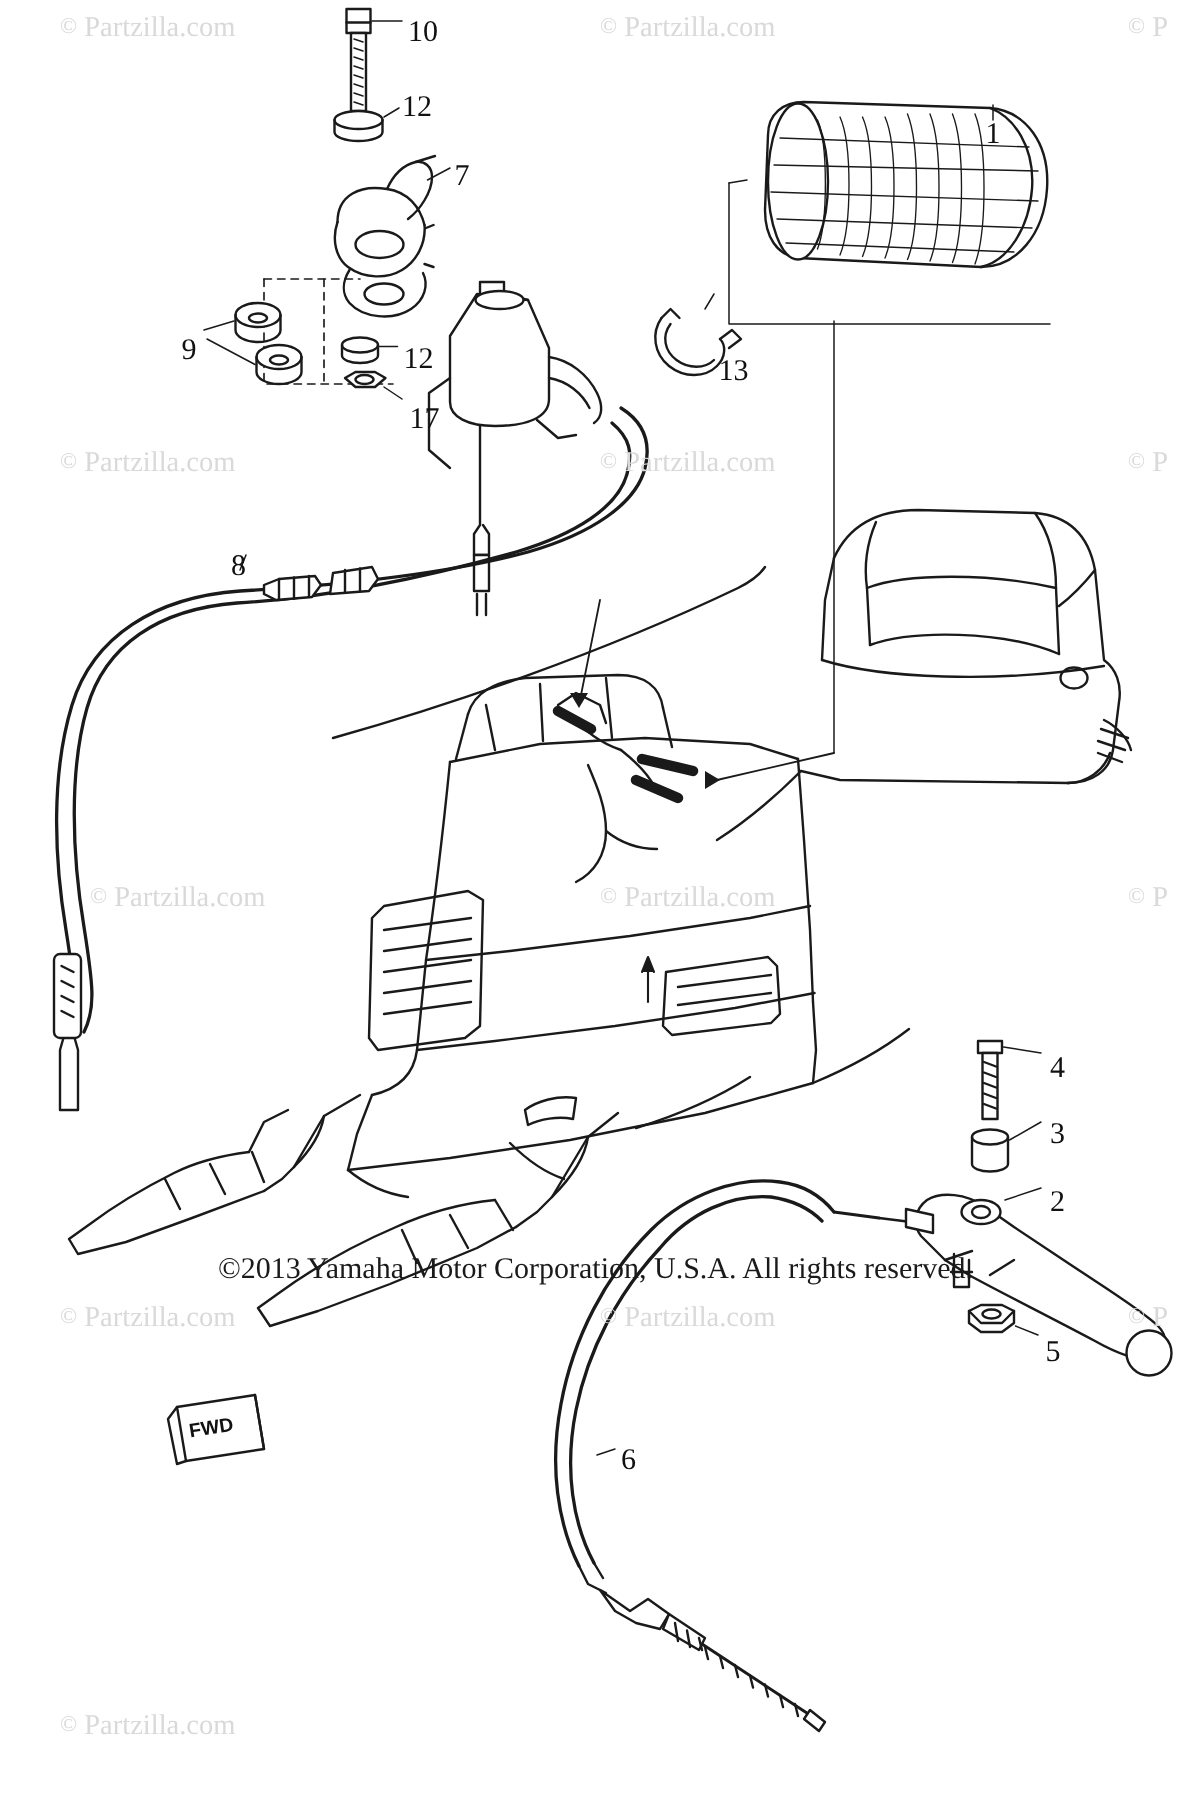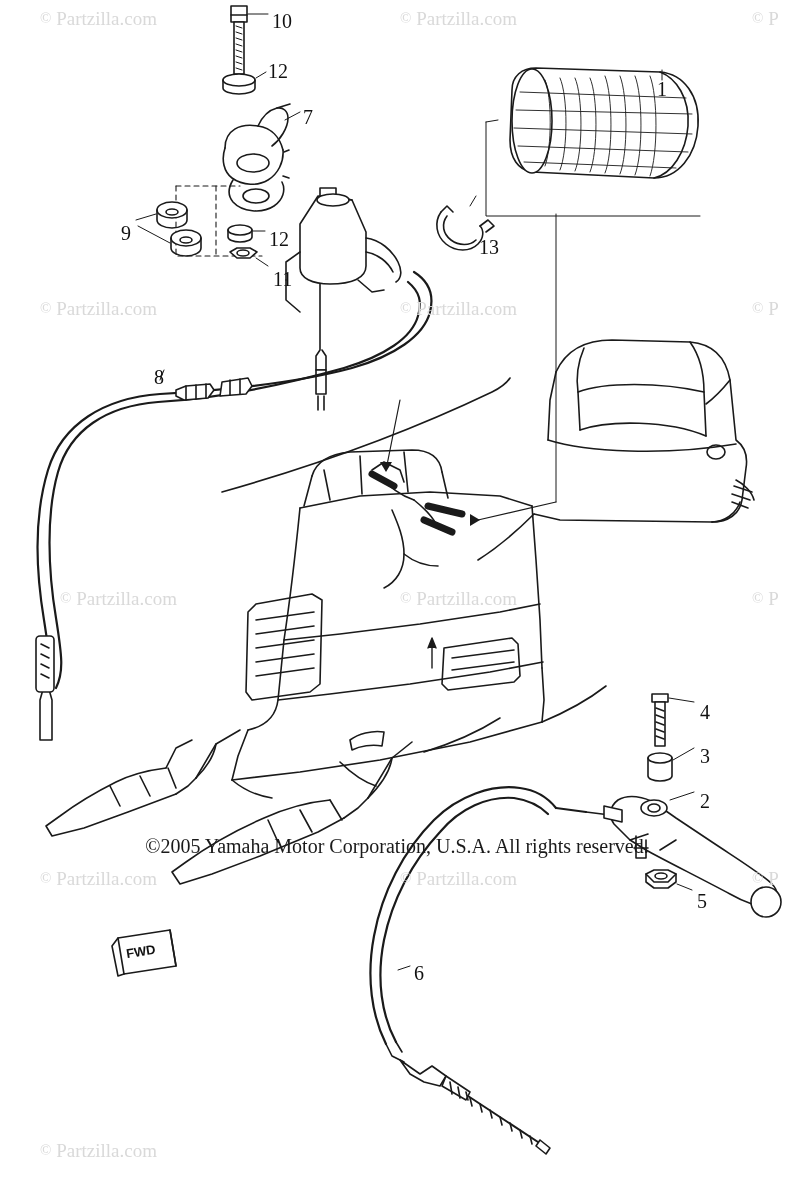--- a/index.html
+++ b/index.html
@@ -351,25 +351,25 @@
 
   <div class="wm" style="left:40px; top:1140px;"><span class="c">©</span> <span>Partzilla.com</span></div>
 
   <div class="callout" style="left:272px; top:10px;">10</div>
   <div class="callout" style="left:268px; top:60px;">12</div>
   <div class="callout" style="left:657px; top:78px;">1</div>
   <div class="callout" style="left:303px; top:106px;">7</div>
   <div class="callout" style="left:479px; top:190px;margin-top:46px;">13</div>
   <div class="callout" style="left:121px; top:222px;">9</div>
   <div class="callout" style="left:269px; top:228px;">12</div>
-  <div class="callout" style="left:273px; top:268px;">11</div>
+  <div class="callout" style="left:273px; top:268px;">17</div>
   <div class="callout" style="left:154px; top:366px;">8</div>
   <div class="callout" style="left:700px; top:701px;">4</div>
   <div class="callout" style="left:700px; top:745px;">3</div>
   <div class="callout" style="left:700px; top:790px;">2</div>
   <div class="callout" style="left:697px; top:890px;">5</div>
   <div class="callout" style="left:414px; top:962px;">6</div>
 
   <div class="fwd-label" style="left:126px; top:944px;">FWD</div>
 
-  <div class="footer">©2005 Yamaha Motor Corporation, U.S.A. All rights reserved.</div>
+  <div class="footer">©2013 Yamaha Motor Corporation, U.S.A. All rights reserved.</div>
 
 </div>
 
 </body></html>

